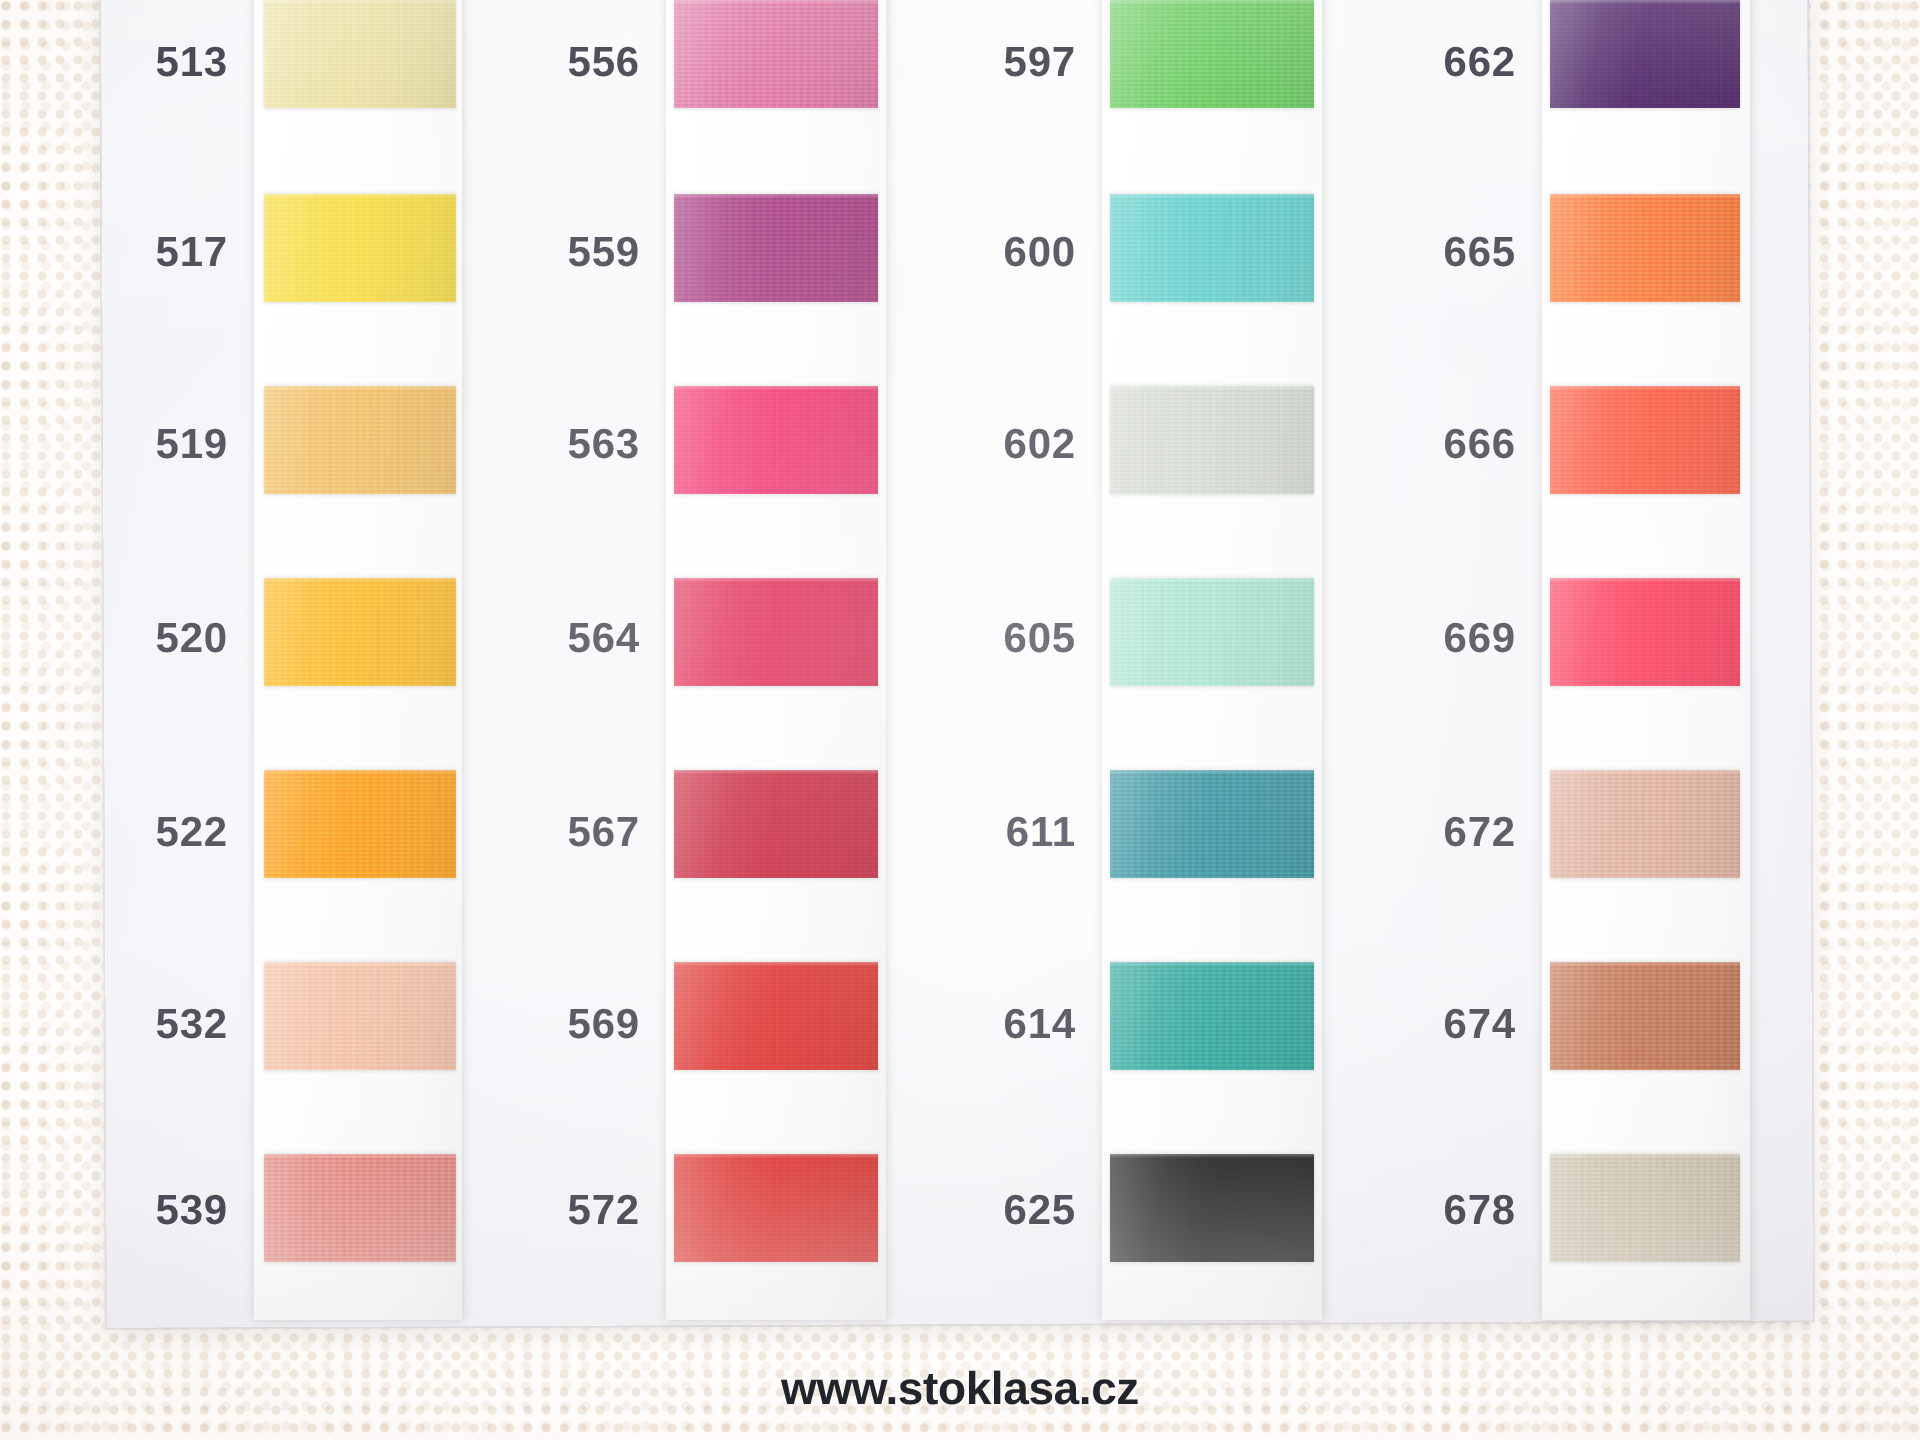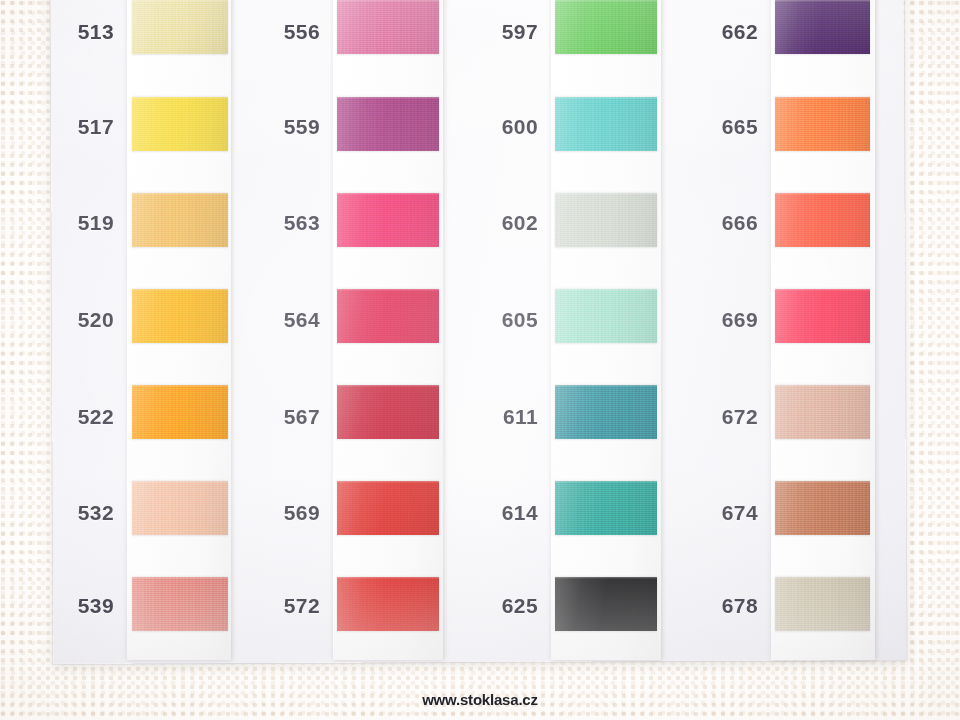--- a/index.html
+++ b/index.html
@@ -163,21 +163,21 @@
     background: linear-gradient(180deg, rgba(255,255,255,0.30), rgba(255,255,255,0));
   }
 
   
   .watermark {
     position: absolute;
     left: 0;
     width: 100%;
     bottom: 12px;
     text-align: center;
-    font-size: 15px;
+    font-size: 23px;
     font-weight: bold;
     color: #23232b;
     letter-spacing: -0.2px;
     font-family: "Liberation Sans", sans-serif;
   }
 </style>
 </head>
 <body>
 
 <div id="stage">

